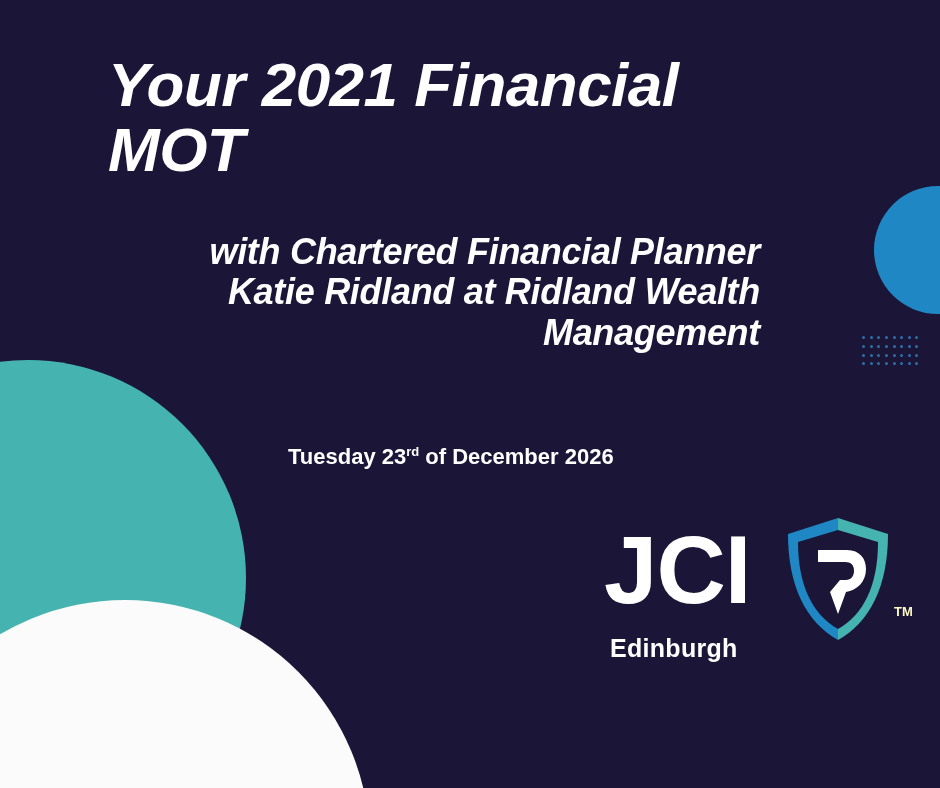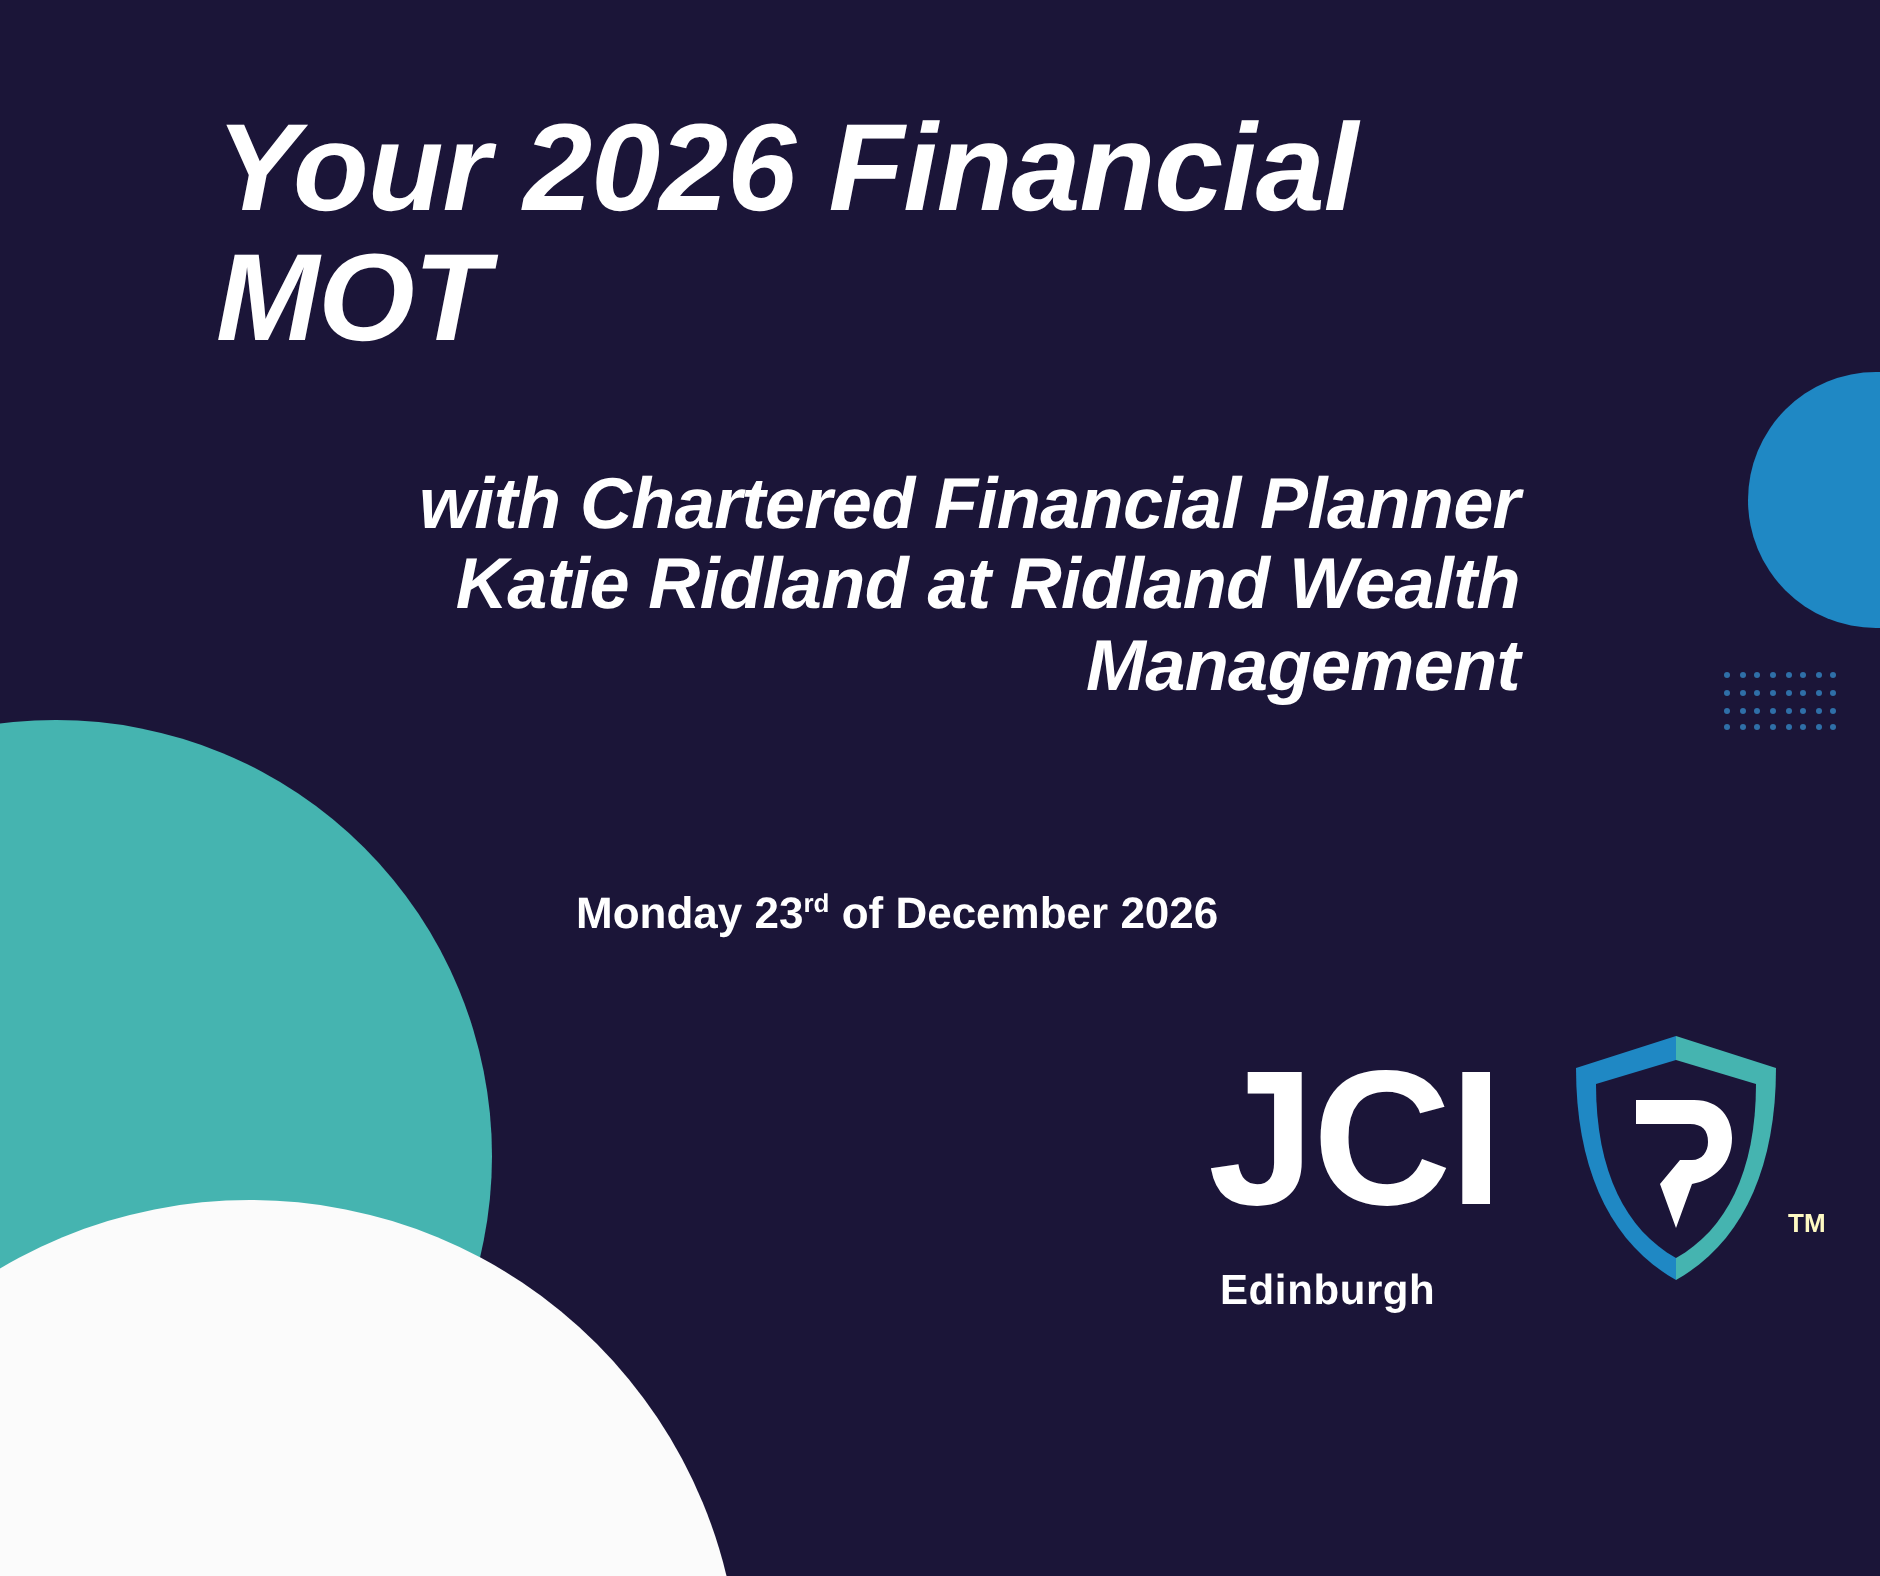--- a/index.html
+++ b/index.html
@@ -135,21 +135,21 @@
     top: 88px;
     color: #fef9c3;
     font-size: 13px;
     font-weight: bold;
   }
   #logo-city {
     position: absolute;
     left: 6px;
     top: 118px;
     color: #ffffff;
-    font-size: 21px;
+    font-size: 25px;
     font-weight: bold;
     letter-spacing: 0.3px;
   }
 </style>
 </head>
 <body>
 
 <div id="poster">
 
   <div class="shape" id="teal-circle-left"></div>
@@ -183,26 +183,26 @@
     <i></i>
       <i></i>
       <i></i>
       <i></i>
       <i></i>
       <i></i>
       <i></i>
       <i></i>
   </div>
 
-  <div id="headline">Your 2026 Financial MOT</div>
+  <div id="headline">Your 2021 Financial MOT</div>
 
   <div id="subheadline">with Chartered Financial Planner Katie Ridland at Ridland Wealth Management</div>
 
   <div id="date-block">
-    <div><span>Monday 23</span><sup>rd</sup><span> of December 2026</span></div>
+    <div><span>Tuesday 23</span><sup>rd</sup><span> of December 2026</span></div>
   </div>
 
   <div id="logo">
     <div id="logo-jci">JCI</div>
     <div id="logo-shield">
       <svg viewBox="0 0 108 126" width="108" height="126" xmlns="http://www.w3.org/2000/svg">
 
         <defs>
           <clipPath id="shieldClip">
             <path d="M54 2 L104 18 C104 70 86 106 54 124 C22 106 4 70 4 18 Z"></path>

